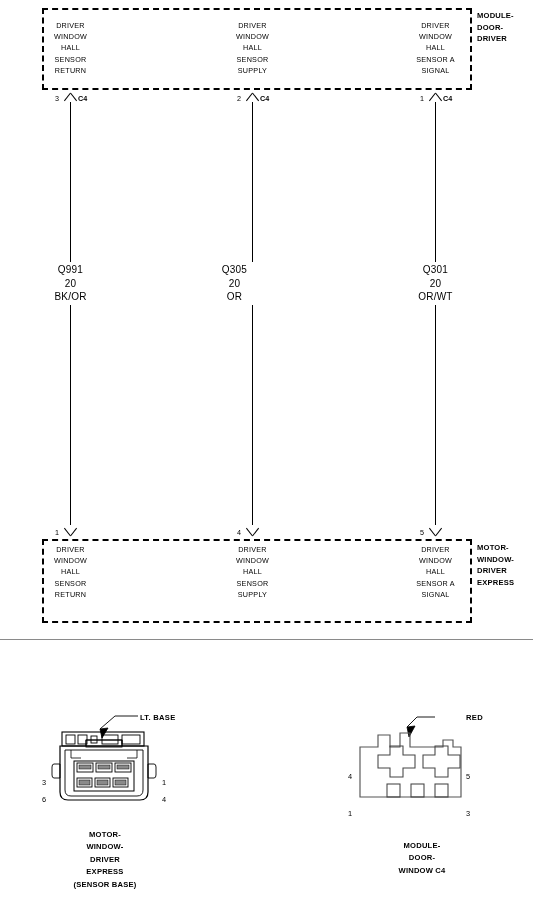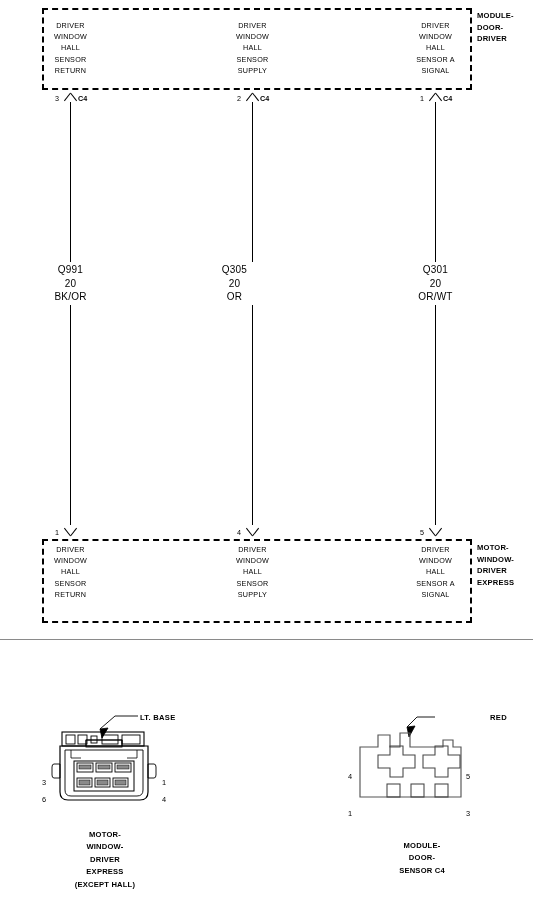--- a/index.html
+++ b/index.html
@@ -296,24 +296,24 @@
 <div class="conn-pin" style="left:42px;top:778px;">3</div>
 <div class="conn-pin" style="left:42px;top:795px;">6</div>
 <div class="conn-pin" style="left:162px;top:778px;">1</div>
 <div class="conn-pin" style="left:162px;top:795px;">4</div>
 
 <div class="conn-caption" style="left:40px;top:829px;width:130px;">
   <div>MOTOR-</div>
   <div>WINDOW-</div>
   <div>DRIVER</div>
   <div>EXPRESS</div>
-  <div>(EXCEPT HALL)</div>
-</div>
-
-<div class="callout-text" style="left:462px;top:713px;padding-left:28px;">RED</div>
+  <div>(SENSOR BASE)</div>
+</div>
+
+<div class="callout-text" style="left:438px;top:713px;padding-left:28px;">RED</div>
 
 <div class="abs" style="left:345px;top:705px;">
 <svg width="160" height="125" viewBox="0 0 160 125" xmlns="http://www.w3.org/2000/svg" fill="none" stroke="#000" stroke-width="1">
 
   <line x1="90" y1="12" x2="72" y2="12" stroke-width="0.9"></line>
   <line x1="72" y1="12" x2="62" y2="22" stroke-width="0.9"></line>
   <polygon points="62,22 70,21 64,32" fill="#000" stroke="#000" stroke-width="0.8"></polygon>
 
   <path d="M15 42
            h18 v-12 h12 v12
@@ -333,14 +333,14 @@
 </div>
 
 <div class="conn-pin" style="left:348px;top:772px;">4</div>
 <div class="conn-pin" style="left:348px;top:809px;">1</div>
 <div class="conn-pin" style="left:466px;top:772px;">5</div>
 <div class="conn-pin" style="left:466px;top:809px;">3</div>
 
 <div class="conn-caption" style="left:357px;top:840px;width:130px;">
   <div>MODULE-</div>
   <div>DOOR-</div>
-  <div>SENSOR C4</div>
+  <div>WINDOW C4</div>
 </div>
 
 </body></html>

